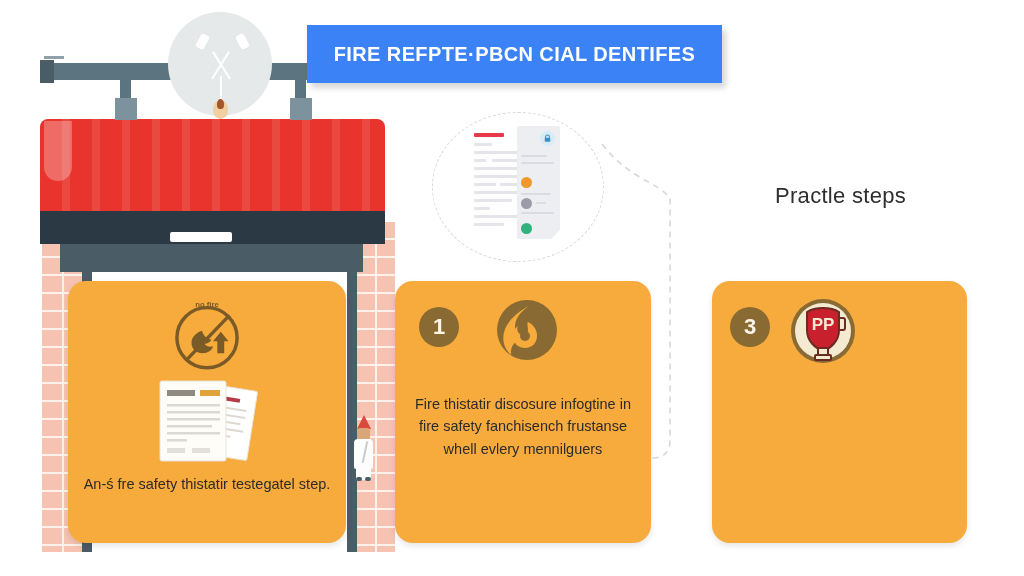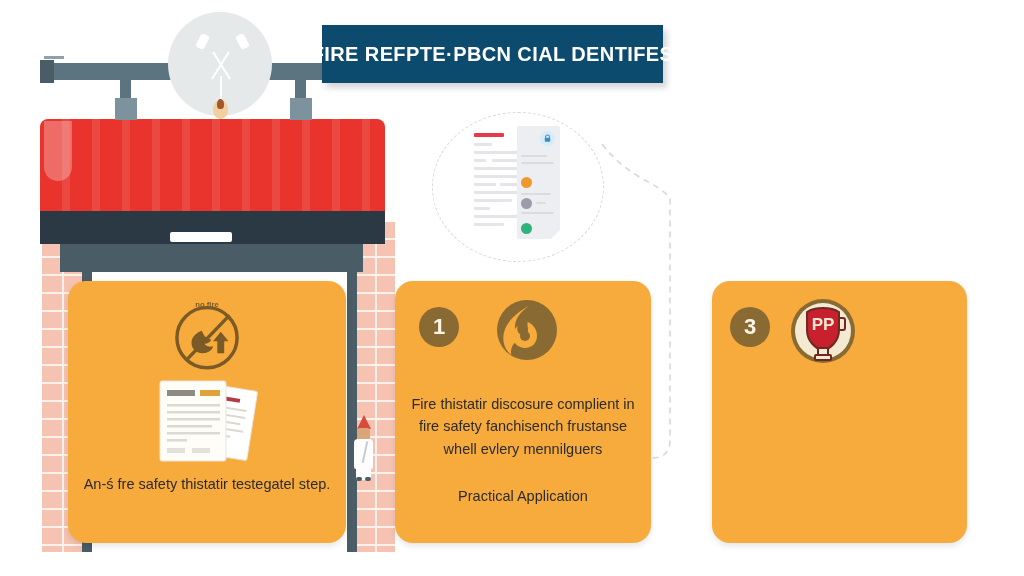--- a/index.html
+++ b/index.html
@@ -300,25 +300,25 @@
     top: 183px;
     font-size: 22px;
     color: #2e2e2e;
     letter-spacing: 0.3px;
     white-space: nowrap;
   }
 
   
   .title-banner {
     position: absolute;
-    left: 322px;
+    left: 307px;
     top: 25px;
-    width: 341px;
+    width: 415px;
     height: 58px;
-    background: #0c4a6e;
+    background: #3b82f6;
     box-shadow: 4px 5px 6px rgba(0,0,0,0.16);
     display: flex;
     align-items: center;
     justify-content: center;
   }
   .title-banner span {
     color: #ffffff;
     font-size: 20px;
     font-weight: bold;
     letter-spacing: 0.4px;
@@ -475,20 +475,21 @@
   <div class="doc-cline" style="left:521px; top:193px; width:30px;"></div>
   <div class="doc-dot doc-dot-gray"></div>
   <div class="doc-cline" style="left:536px; top:202px; width:10px;"></div>
   <div class="doc-cline" style="left:521px; top:212px; width:33px;"></div>
   <div class="doc-dot doc-dot-green"></div>
 
   <svg class="connector" width="130" height="330" viewBox="0 0 130 330">
     <path d="M6 4 C 34 40, 62 42, 74 58 L 74 300 Q 74 318, 56 318 L 26 318" fill="none" stroke="#d5d8dc" stroke-width="1.6" stroke-dasharray="6 5"></path>
   </svg>
 
+  <div class="practice-heading">Practle steps</div>
 
   <div class="title-banner">
     <span>FIRE REFPTE·PBCN CIAL DENTIFES</span>
   </div>
 
   <div class="card card-1">
     <svg class="icon-noburn" viewBox="0 0 100 100">
       <circle cx="50" cy="52" r="35" fill="none" stroke="#7a5a26" stroke-width="4"></circle>
       <line x1="26" y1="78" x2="76" y2="26" stroke="#7a5a26" stroke-width="4"></line>
       <path d="M44 44c-6 2-12 7-12 14 0 7 6 12 13 12 6 0 11-3 12-8-4 1-8 0-10-3 4 0 7-2 8-5-5 0-9-4-11-10z" fill="#7a5a26"></path>
@@ -523,22 +524,21 @@
   </div>
 
   <div class="card card-2">
     <div class="badge badge-2">1</div>
     <svg class="icon-flame-circle" viewBox="0 0 64 64">
       <circle cx="32" cy="32" r="30" fill="#8a6a33"></circle>
       <path d="M34 8c-9 6-14 13-14 21 0 6 3 10 8 12-7 1-12 6-12 13 0 1 .1 2 .3 3-5-4-8-10-8-17C8.3 27 19 16 34 8z" fill="#f7ab3c"></path>
       <path d="M33 24c6 3 9 8 9 14 0 7-5 12-12 12s-12-5-12-12c0-4 2-8 5-10-1 2-1 4 0 6 1 2 3 3 5 3 3 0 5-2 5-5 0-3-1-6-.3-8z" fill="#f7ab3c"></path>
       <circle cx="30" cy="38" r="5" fill="#8a6a33"></circle>
     </svg>
-    <div class="card-text">Fire thistatir discosure complient in fire safety fanchisench frustanse whell evlery mennilguers</div>
-    <div class="card-subtext">Practical Application</div>
+    <div class="card-text">Fire thistatir discosure infogtine in fire safety fanchisench frustanse whell evlery mennilguers</div>
   </div>
 
   <div class="card card-3">
     <div class="badge badge-3">3</div>
     <svg class="icon-shield-circle" viewBox="0 0 66 66">
       <circle cx="33" cy="33" r="32" fill="#8a6a33"></circle>
       <circle cx="33" cy="33" r="28" fill="#f4ead2"></circle>
       <path d="M33 10c7 0 13 2 16 4v18c0 11-8 18-16 21-8-3-16-10-16-21V14c3-2 9-4 16-4z" fill="#c8202d" stroke="#6e2a22" stroke-width="2"></path>
       <path d="M49 20h4a2 2 0 0 1 2 2v8a2 2 0 0 1-2 2h-4z" fill="#f4ead2" stroke="#6e2a22" stroke-width="2"></path>
       <text x="33" y="32" font-family="'Liberation Sans', sans-serif" font-size="17" font-weight="bold" fill="#f4ead2" text-anchor="middle">PP</text>

